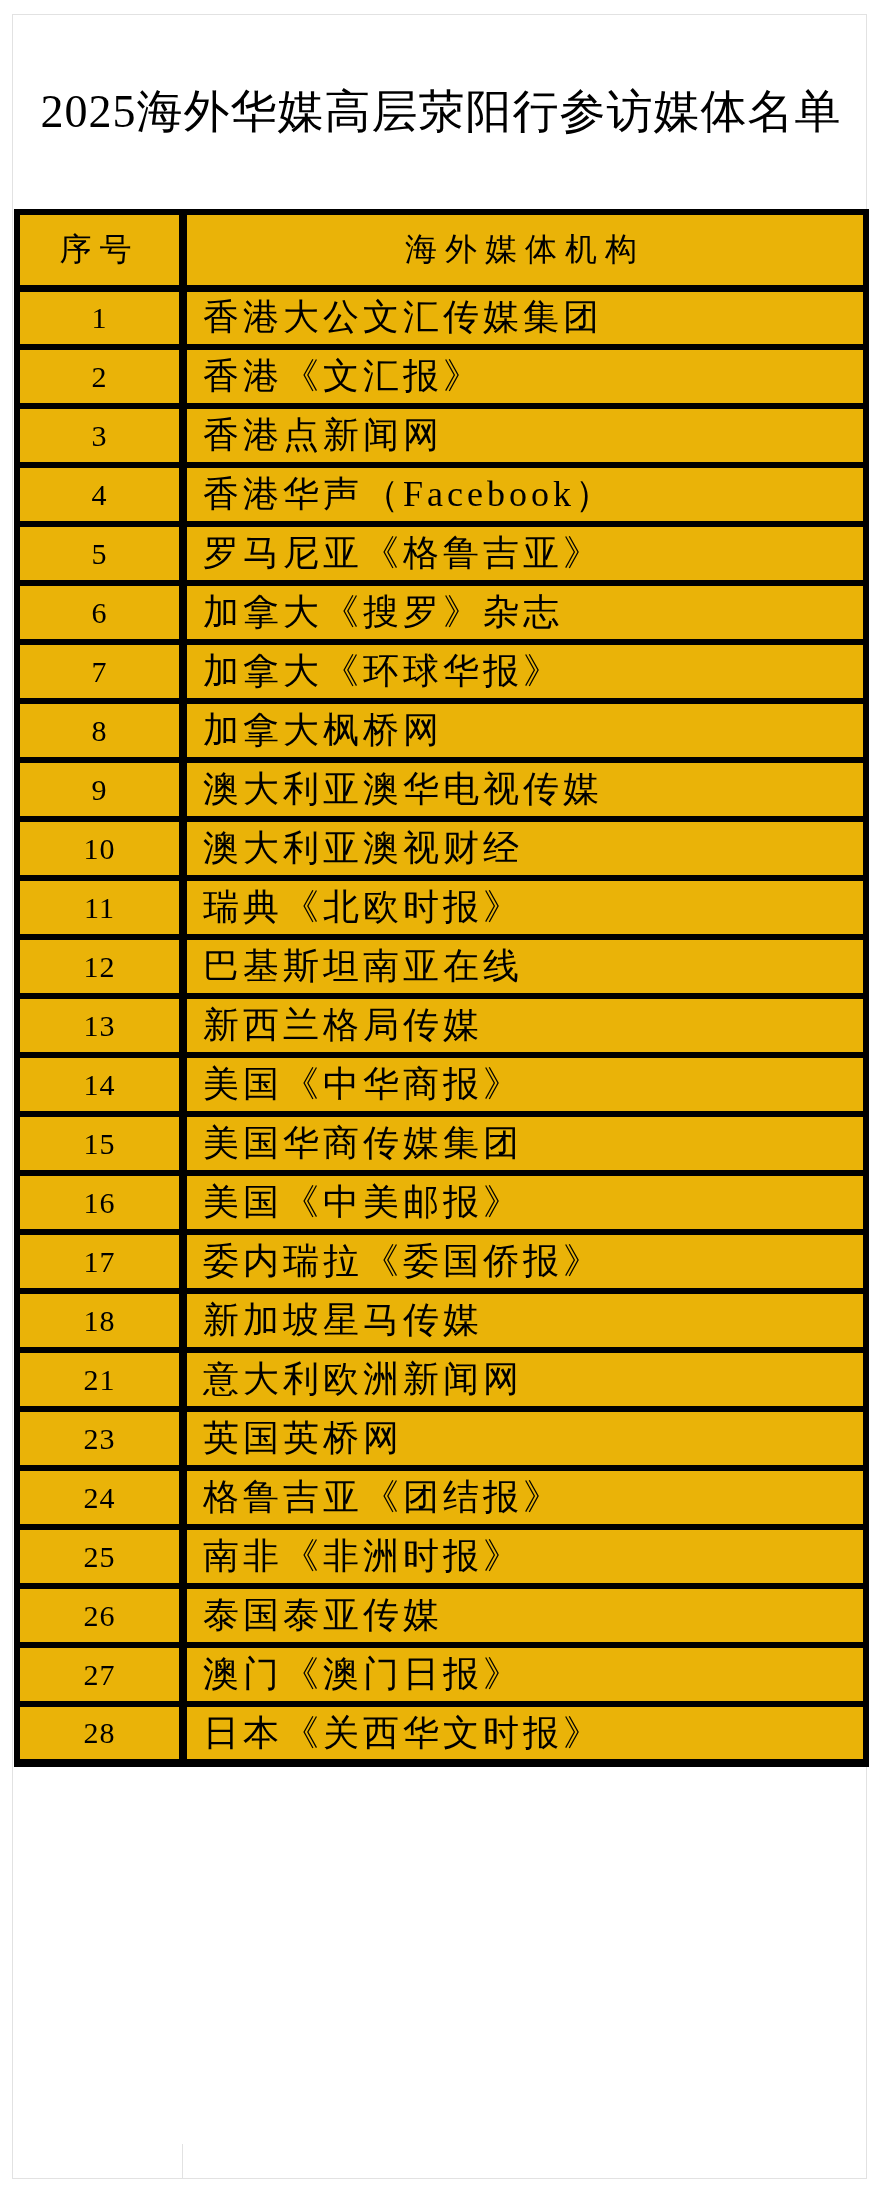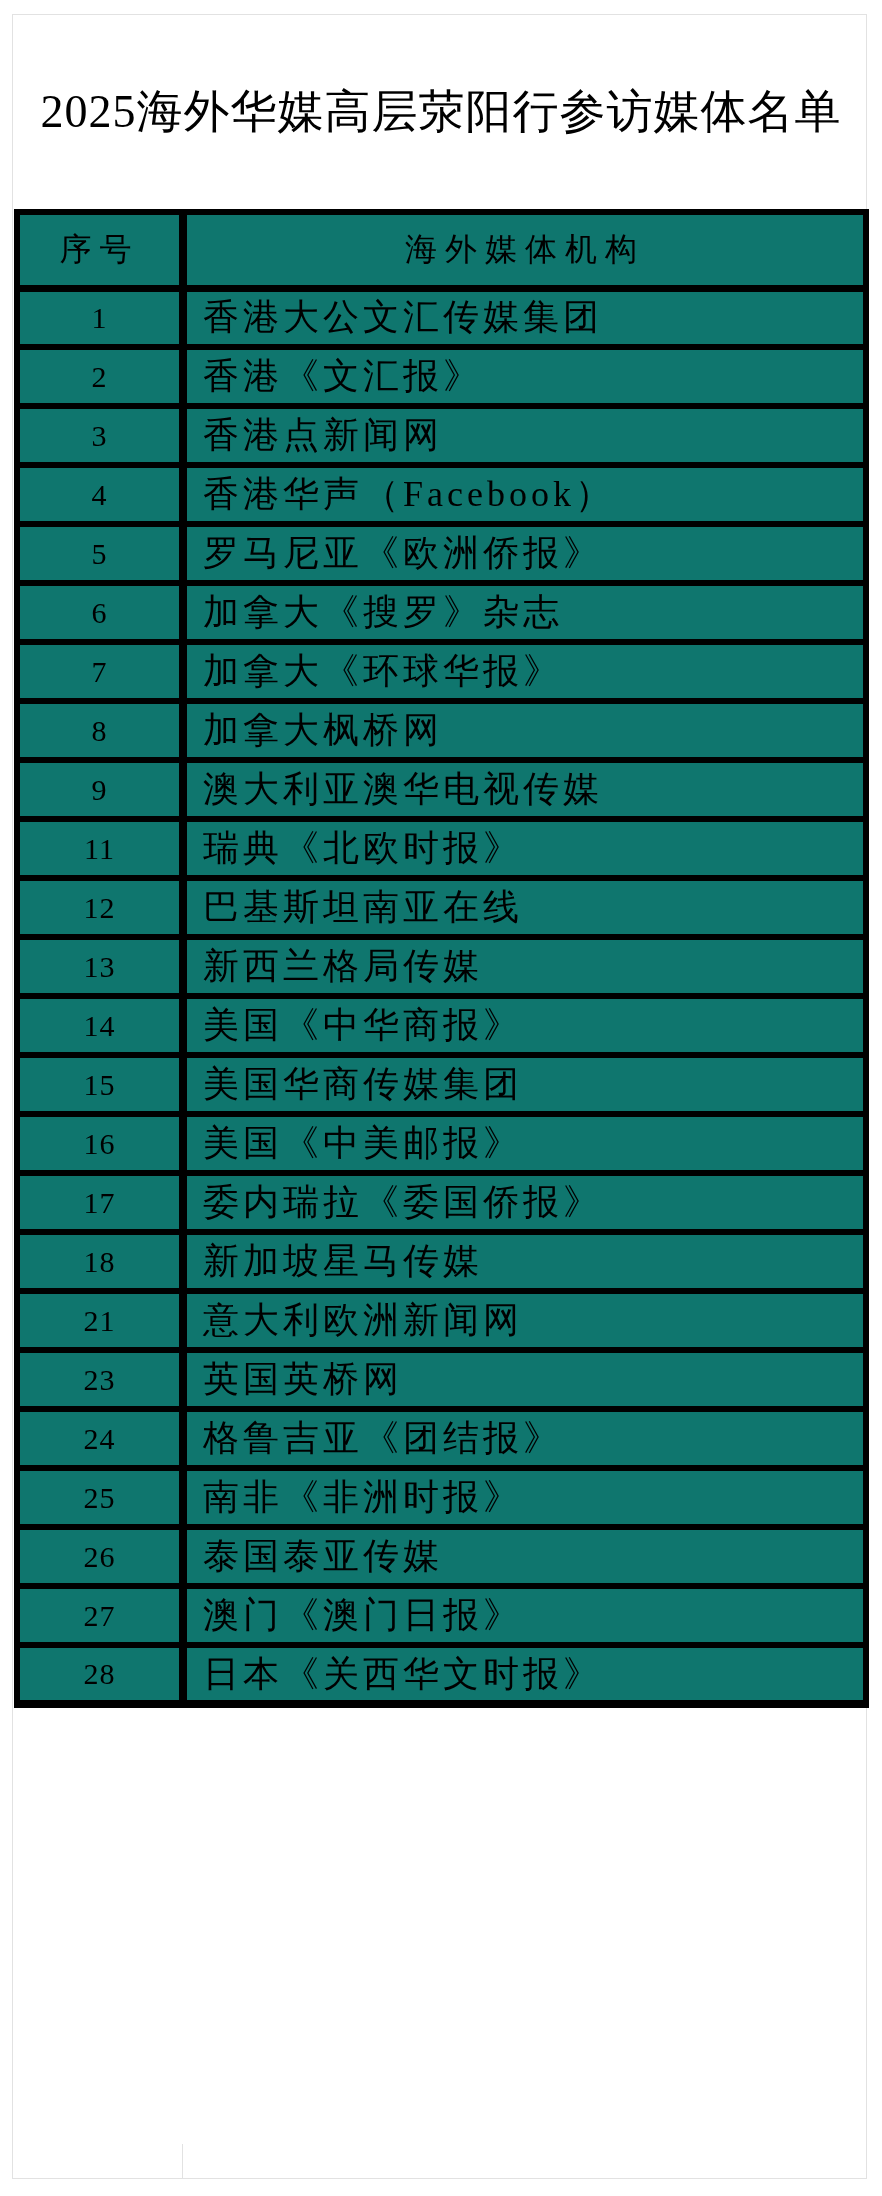--- a/index.html
+++ b/index.html
@@ -35,21 +35,21 @@
     position: absolute; left: 14px; top: 209px;
     width: 855px; background: #ffffff;
     border-collapse: collapse; table-layout: fixed;
     border: 6px solid #000;
   }
   .media col.c1 { width: 166px; }
   .media th, .media td {
     border: 6px solid #000;
     vertical-align: middle;
     font-weight: normal;
-    background: #0f766e;
+    background: #eab308;
   }
   .media th:first-child, .media td:first-child { border-right-width: 8px; }
   .media thead th { height: 76px; font-size: 32px; text-align: center; border-bottom-width: 7px; }
   .media thead th.h-idx { letter-spacing: 8px; }
   .media thead th.h-org { letter-spacing: 8px; }
   .media tbody td { height: 59px; font-size: 36px; }
   .media tbody td.num { text-align: center; font-size: 30px; letter-spacing: 1px; }
   .media tbody td.org { text-align: left; padding-left: 16px; letter-spacing: 4px; }
   .media tbody tr:last-child td { border-bottom-width: 8px; }
 </style>
@@ -92,21 +92,21 @@
     <td class="org">香港点新闻网</td>
   </tr>
 
   <tr>
     <td class="num">4</td>
     <td class="org">香港华声（Facebook）</td>
   </tr>
 
   <tr>
     <td class="num">5</td>
-    <td class="org">罗马尼亚《欧洲侨报》</td>
+    <td class="org">罗马尼亚《格鲁吉亚》</td>
   </tr>
 
   <tr>
     <td class="num">6</td>
     <td class="org">加拿大《搜罗》杂志</td>
   </tr>
 
   <tr>
     <td class="num">7</td>
     <td class="org">加拿大《环球华报》</td>
@@ -115,20 +115,24 @@
   <tr>
     <td class="num">8</td>
     <td class="org">加拿大枫桥网</td>
   </tr>
 
   <tr>
     <td class="num">9</td>
     <td class="org">澳大利亚澳华电视传媒</td>
   </tr>
 
+  <tr>
+    <td class="num">10</td>
+    <td class="org">澳大利亚澳视财经</td>
+  </tr>
 
   <tr>
     <td class="num">11</td>
     <td class="org">瑞典《北欧时报》</td>
   </tr>
 
   <tr>
     <td class="num">12</td>
     <td class="org">巴基斯坦南亚在线</td>
   </tr>

